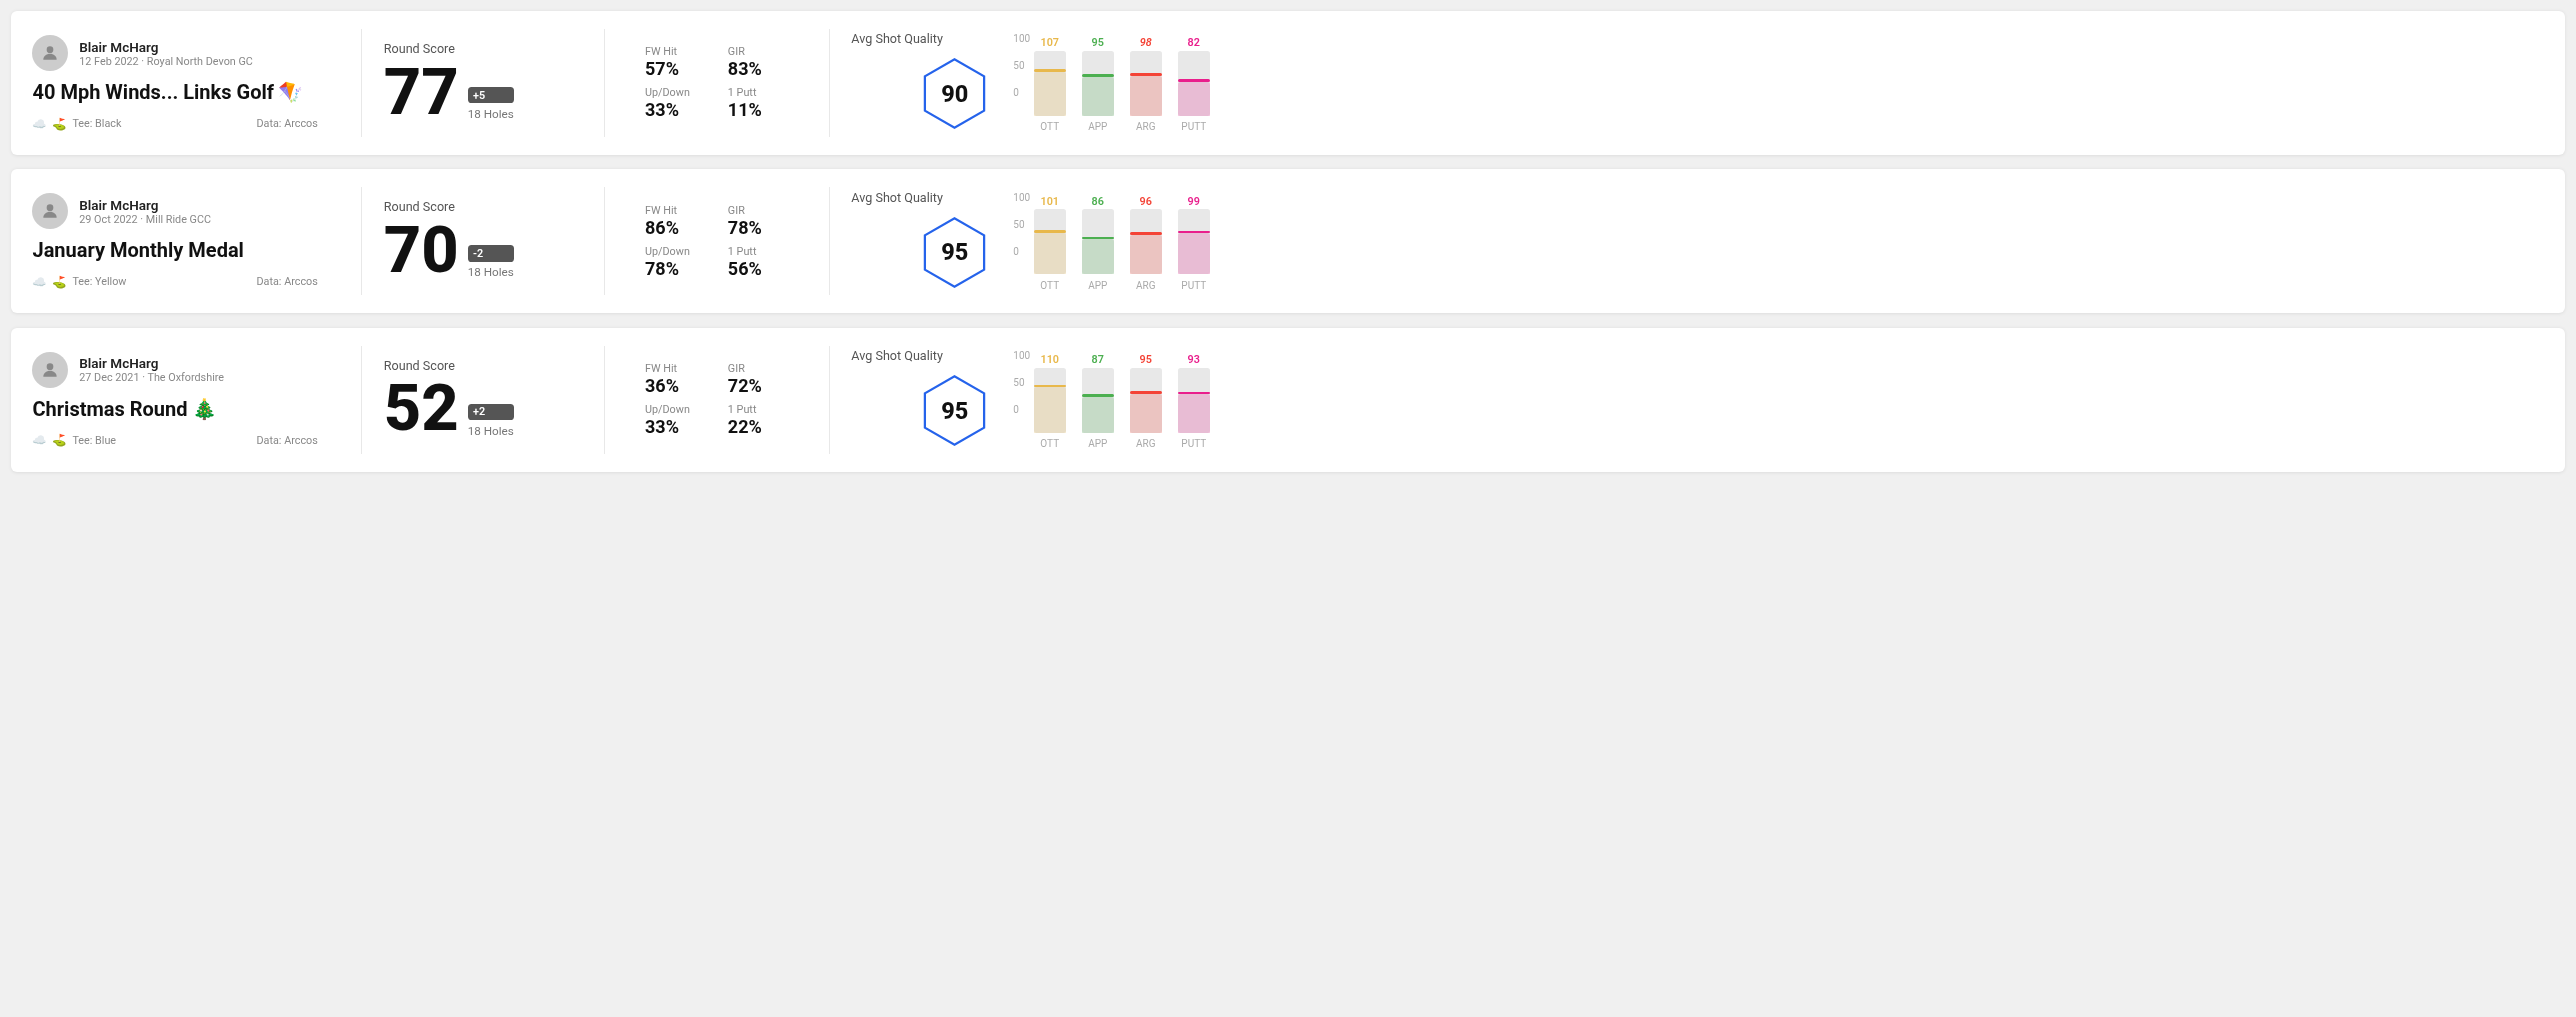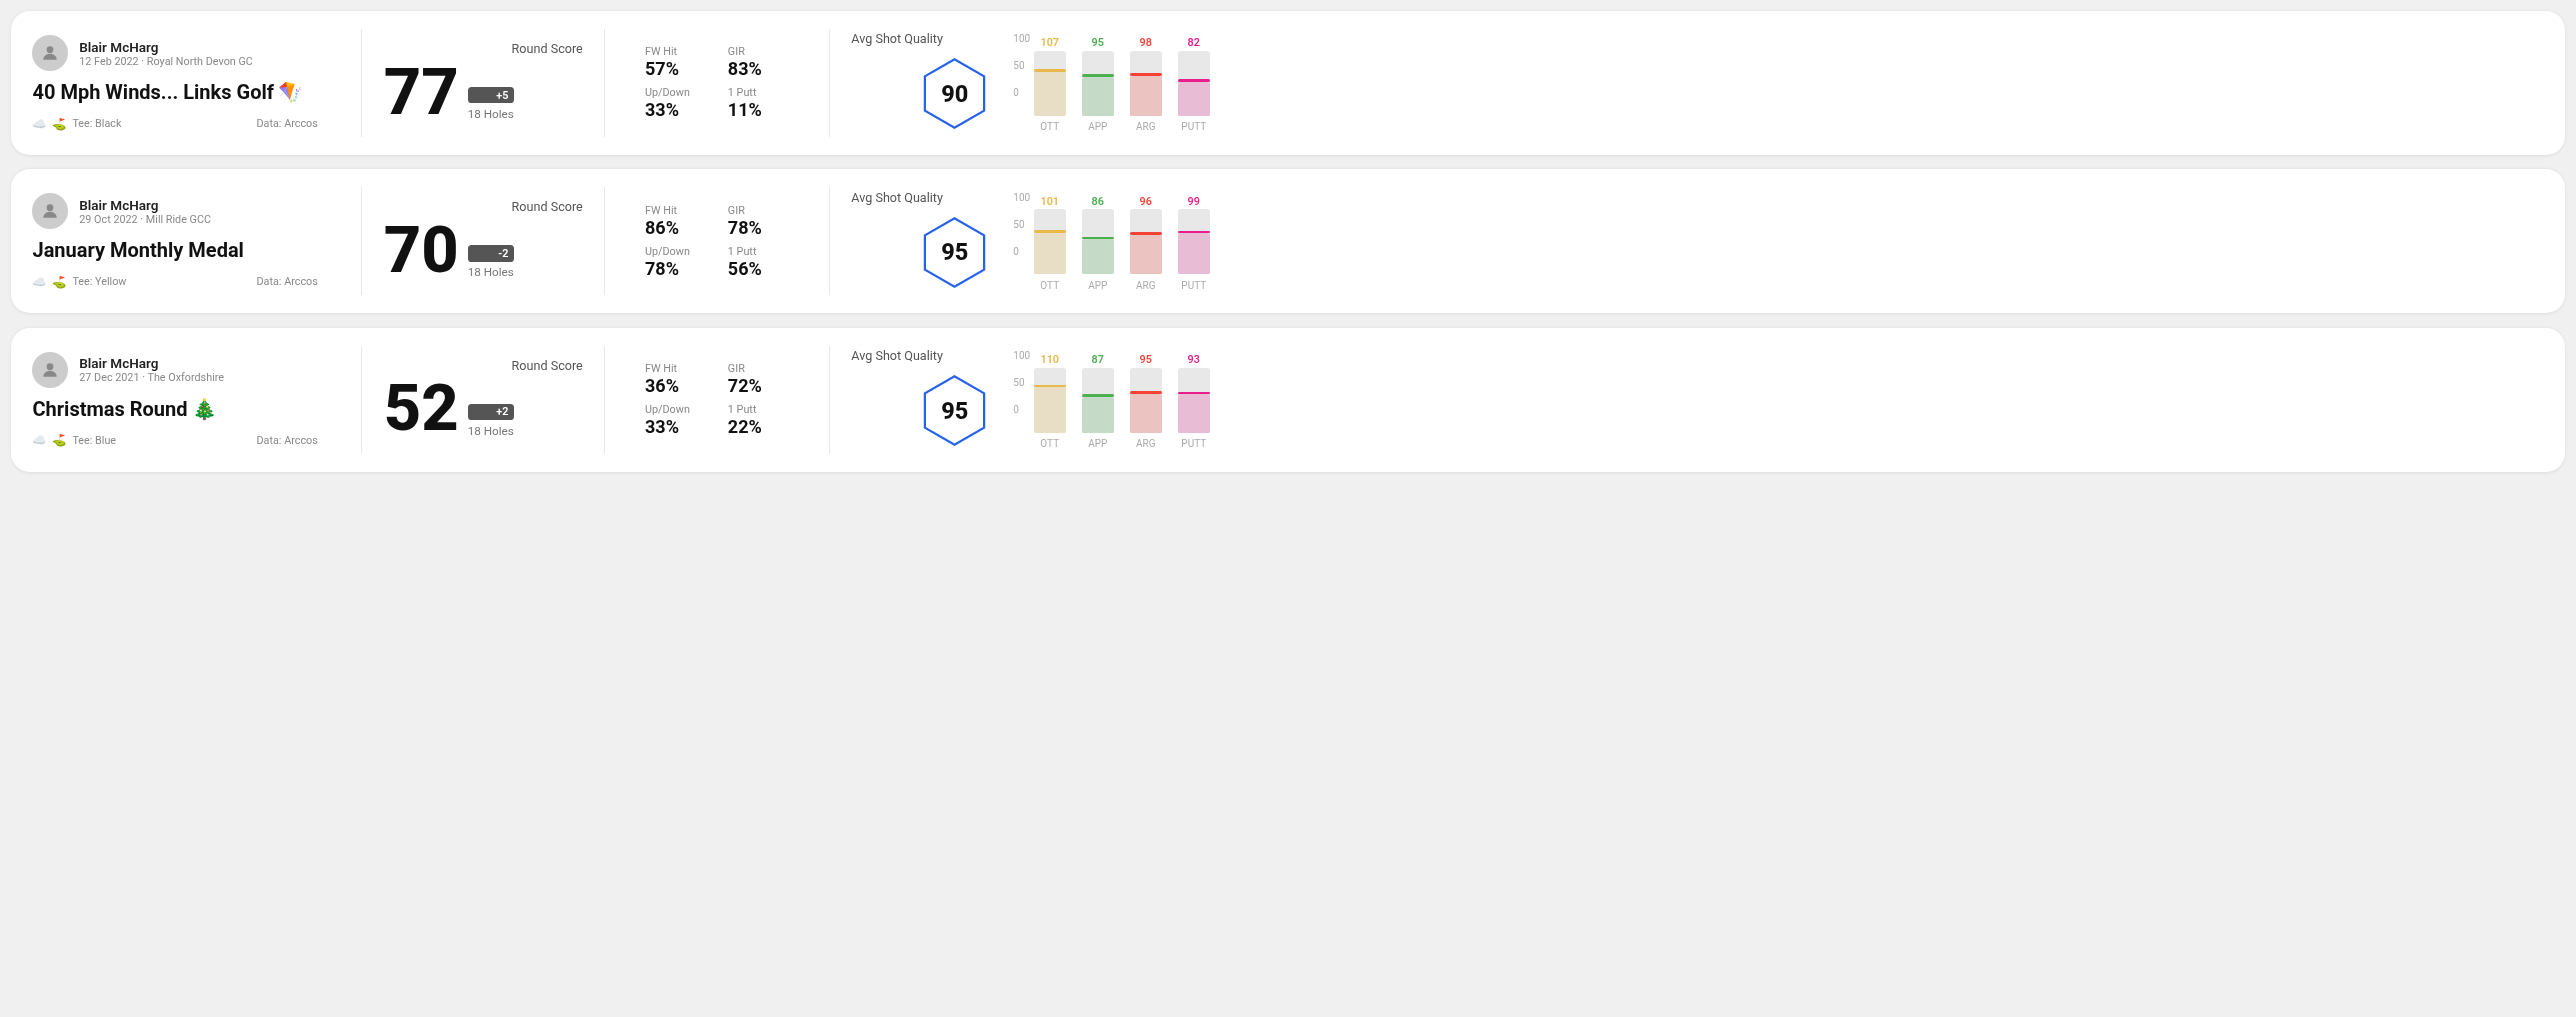--- a/index.html
+++ b/index.html
@@ -4,21 +4,21 @@
   <style>
     * { box-sizing: border-box; margin: 0; padding: 0; }
     body {
       font-family: -apple-system, BlinkMacSystemFont, 'Segoe UI', Roboto, sans-serif;
       background: #f0f0f0;
       padding: 10.8px;
       min-width: 1263px;
     }
     .card {
       background: #fff;
-      border-radius: 19px;
+      border-radius: 6px;
       margin-bottom: 14.4px;
       padding: 18px 21.7px;
       display: flex;
       align-items: center;
       gap: 0;
       box-shadow: 0 0.9px 3.6px rgba(0,0,0,0.08);
     }
     
     .left-section {
       width: 307px;
@@ -76,21 +76,20 @@
       width: 0.9px;
       height: 108px;
       background: #e8e8e8;
       flex-shrink: 0;
       margin: 0 21.7px;
     }
     
     .score-section {
       width: 199px;
       flex-shrink: 0;
-      text-align: right;
     }
     .score-label {
       font-size: 12.6px;
       color: #555;
       margin-bottom: 3.6px;
     }
     .score-row {
       display: flex;
       align-items: flex-end;
       gap: 9px;
@@ -321,21 +320,21 @@
             </div>
             <div class="chart-col">
               <div class="chart-val-label" style="color: rgb(76, 175, 80);">95</div>
               <div class="bar-wrapper">
                 <div class="bar-fill" style="height: 60%; background-color: rgb(76, 175, 80); opacity: 0.22;"></div>
                 <div class="bar-line" style="background-color: rgb(76, 175, 80); bottom: 60%;"></div>
               </div>
               <div class="chart-axis-label">APP</div>
             </div>
             <div class="chart-col">
-              <div class="chart-val-label" style="color: rgb(244, 67, 54);">98</div>
+              <div class="chart-val-label" style="color: rgb(244, 67, 54); font-style: italic;">98</div>
               <div class="bar-wrapper">
                 <div class="bar-fill" style="height: 62%; background-color: rgb(244, 67, 54); opacity: 0.22;"></div>
                 <div class="bar-line" style="background-color: rgb(244, 67, 54); bottom: 62%;"></div>
               </div>
               <div class="chart-axis-label">ARG</div>
             </div>
             <div class="chart-col">
               <div class="chart-val-label" style="color: rgb(233, 30, 140); text-align: right;">82</div>
               <div class="bar-wrapper">
                 <div class="bar-fill" style="height: 52%; background-color: rgb(233, 30, 140); opacity: 0.22;"></div>

